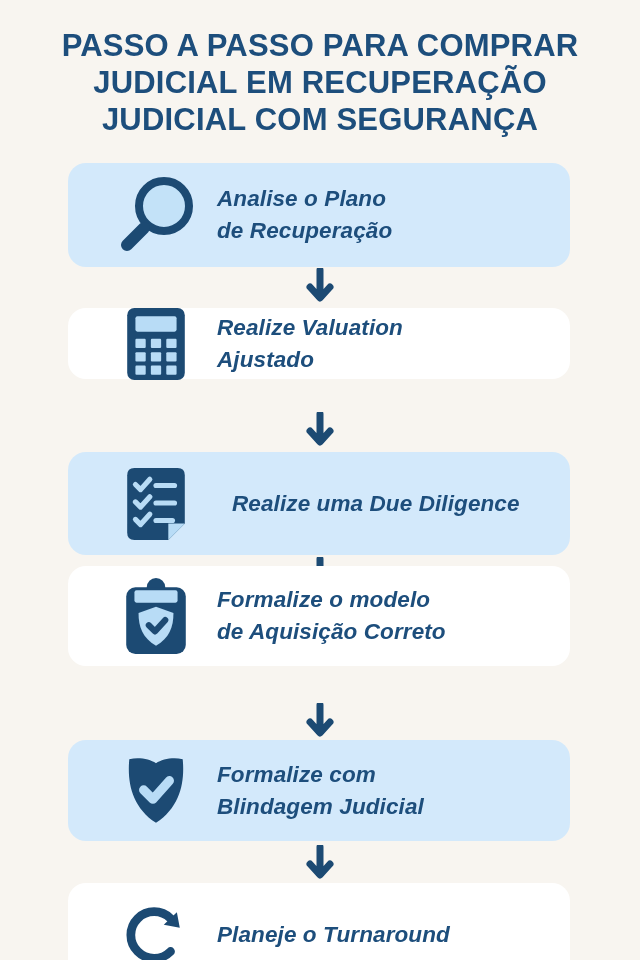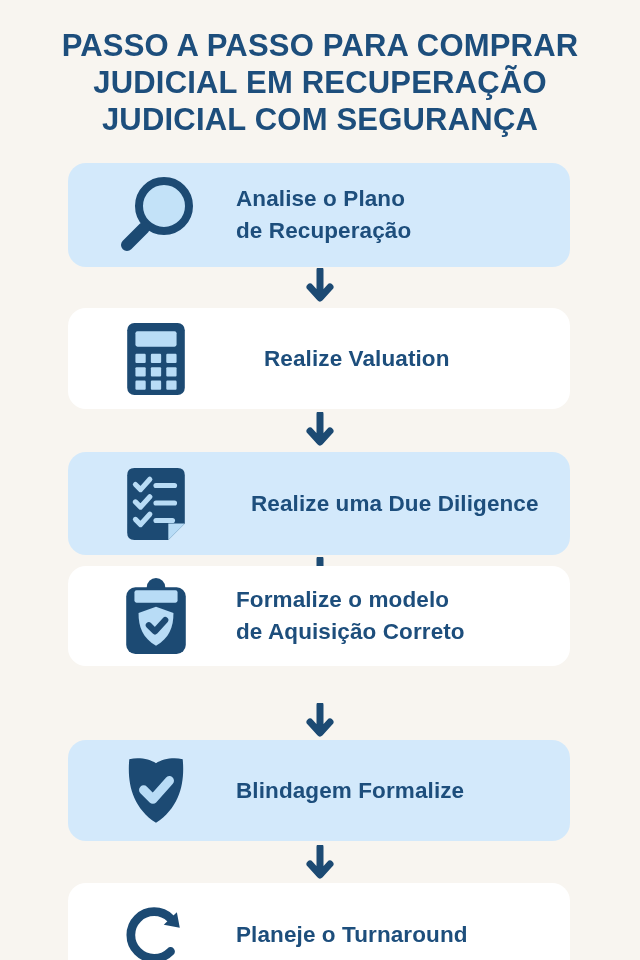--- a/index.html
+++ b/index.html
@@ -30,34 +30,35 @@
   }
   .title span{display:block;}
   .card{
     position:absolute;left:68px;width:502px;
     border-radius:18px;
     display:flex;align-items:center;
   }
   .card.blue{background:var(--card-blue);}
   .card.white{background:var(--card-white);}
   .c1{top:163px;height:104px;}
-  .c2{top:308px;height:101px;gap:28px;}
+  .c2{top:308px;height:71px;}
   .c3{top:452px;height:103px;gap:15px;}
   .c4{top:566px;height:100px;}
   .c5{top:740px;height:101px;}
   .c6{top:883px;height:104px;}
   .icon-box{
     width:96px;margin-left:40px;flex:0 0 auto;
     display:flex;justify-content:center;align-items:center;
   }
   .label{
-    margin-left:32px;
+    margin-left:13px;
     color:var(--text-navy);
     font-size:22.5px;font-weight:700;line-height:32px;
     letter-spacing:0.1px;
+    font-style:italic;
   }
   .label span{display:block;}
   .arrow{
     position:absolute;left:305px;width:30px;height:34px;
   }
   .a1{top:268px;} .a2{top:412px;} .a3{top:557px;} .a4{top:703px;} .a5{top:845px;}
   
   .f-navy{fill:var(--navy);}
   .f-accent{fill:var(--icon-accent);}
   .f-lens{fill:var(--lens-blue);}
@@ -107,20 +108,21 @@
             <rect x="23" y="43" width="10" height="9" rx="1"></rect>
             <rect x="38" y="43" width="10" height="9" rx="1"></rect>
           <rect x="8" y="56" width="10" height="9" rx="1"></rect>
             <rect x="23" y="56" width="10" height="9" rx="1"></rect>
             <rect x="38" y="56" width="10" height="9" rx="1"></rect>
         </g>
       </svg>
     </span>
     <div class="label">
       <span>Realize Valuation</span>
+      <span>Ajustado</span>
     </div>
   </section>
 
   <div class="arrow a2">
     <svg width="30" height="34" viewBox="0 0 30 34">
         <path class="s-navy" d="M15 2 V29 M5 19 L15 30 L25 19" fill="none" stroke-width="7" stroke-linecap="round" stroke-linejoin="round"></path>
       </svg>
   </div>
 
   <section class="card blue c3">
@@ -172,21 +174,22 @@
   </div>
 
   <section class="card blue c5">
     <span class="icon-box">
       <svg width="66" height="74" viewBox="0 0 64 72" aria-hidden="true">
         <path class="f-navy" d="M32 9 C26 5 16 3 6 5 C4 27 8 51 32 67 C56 51 60 27 58 5 C48 3 38 5 32 9 Z"></path>
         <path class="s-accent" d="M20 35 l9 9 l16 -18" fill="none" stroke-width="9" stroke-linecap="round" stroke-linejoin="round"></path>
       </svg>
     </span>
     <div class="label">
-      <span>Blindagem Formalize</span>
+      <span>Formalize com</span>
+      <span>Blindagem Judicial</span>
     </div>
   </section>
 
   <div class="arrow a5">
     <svg width="30" height="34" viewBox="0 0 30 34">
         <path class="s-navy" d="M15 2 V29 M5 19 L15 30 L25 19" fill="none" stroke-width="7" stroke-linecap="round" stroke-linejoin="round"></path>
       </svg>
   </div>
 
   <section class="card white c6">

